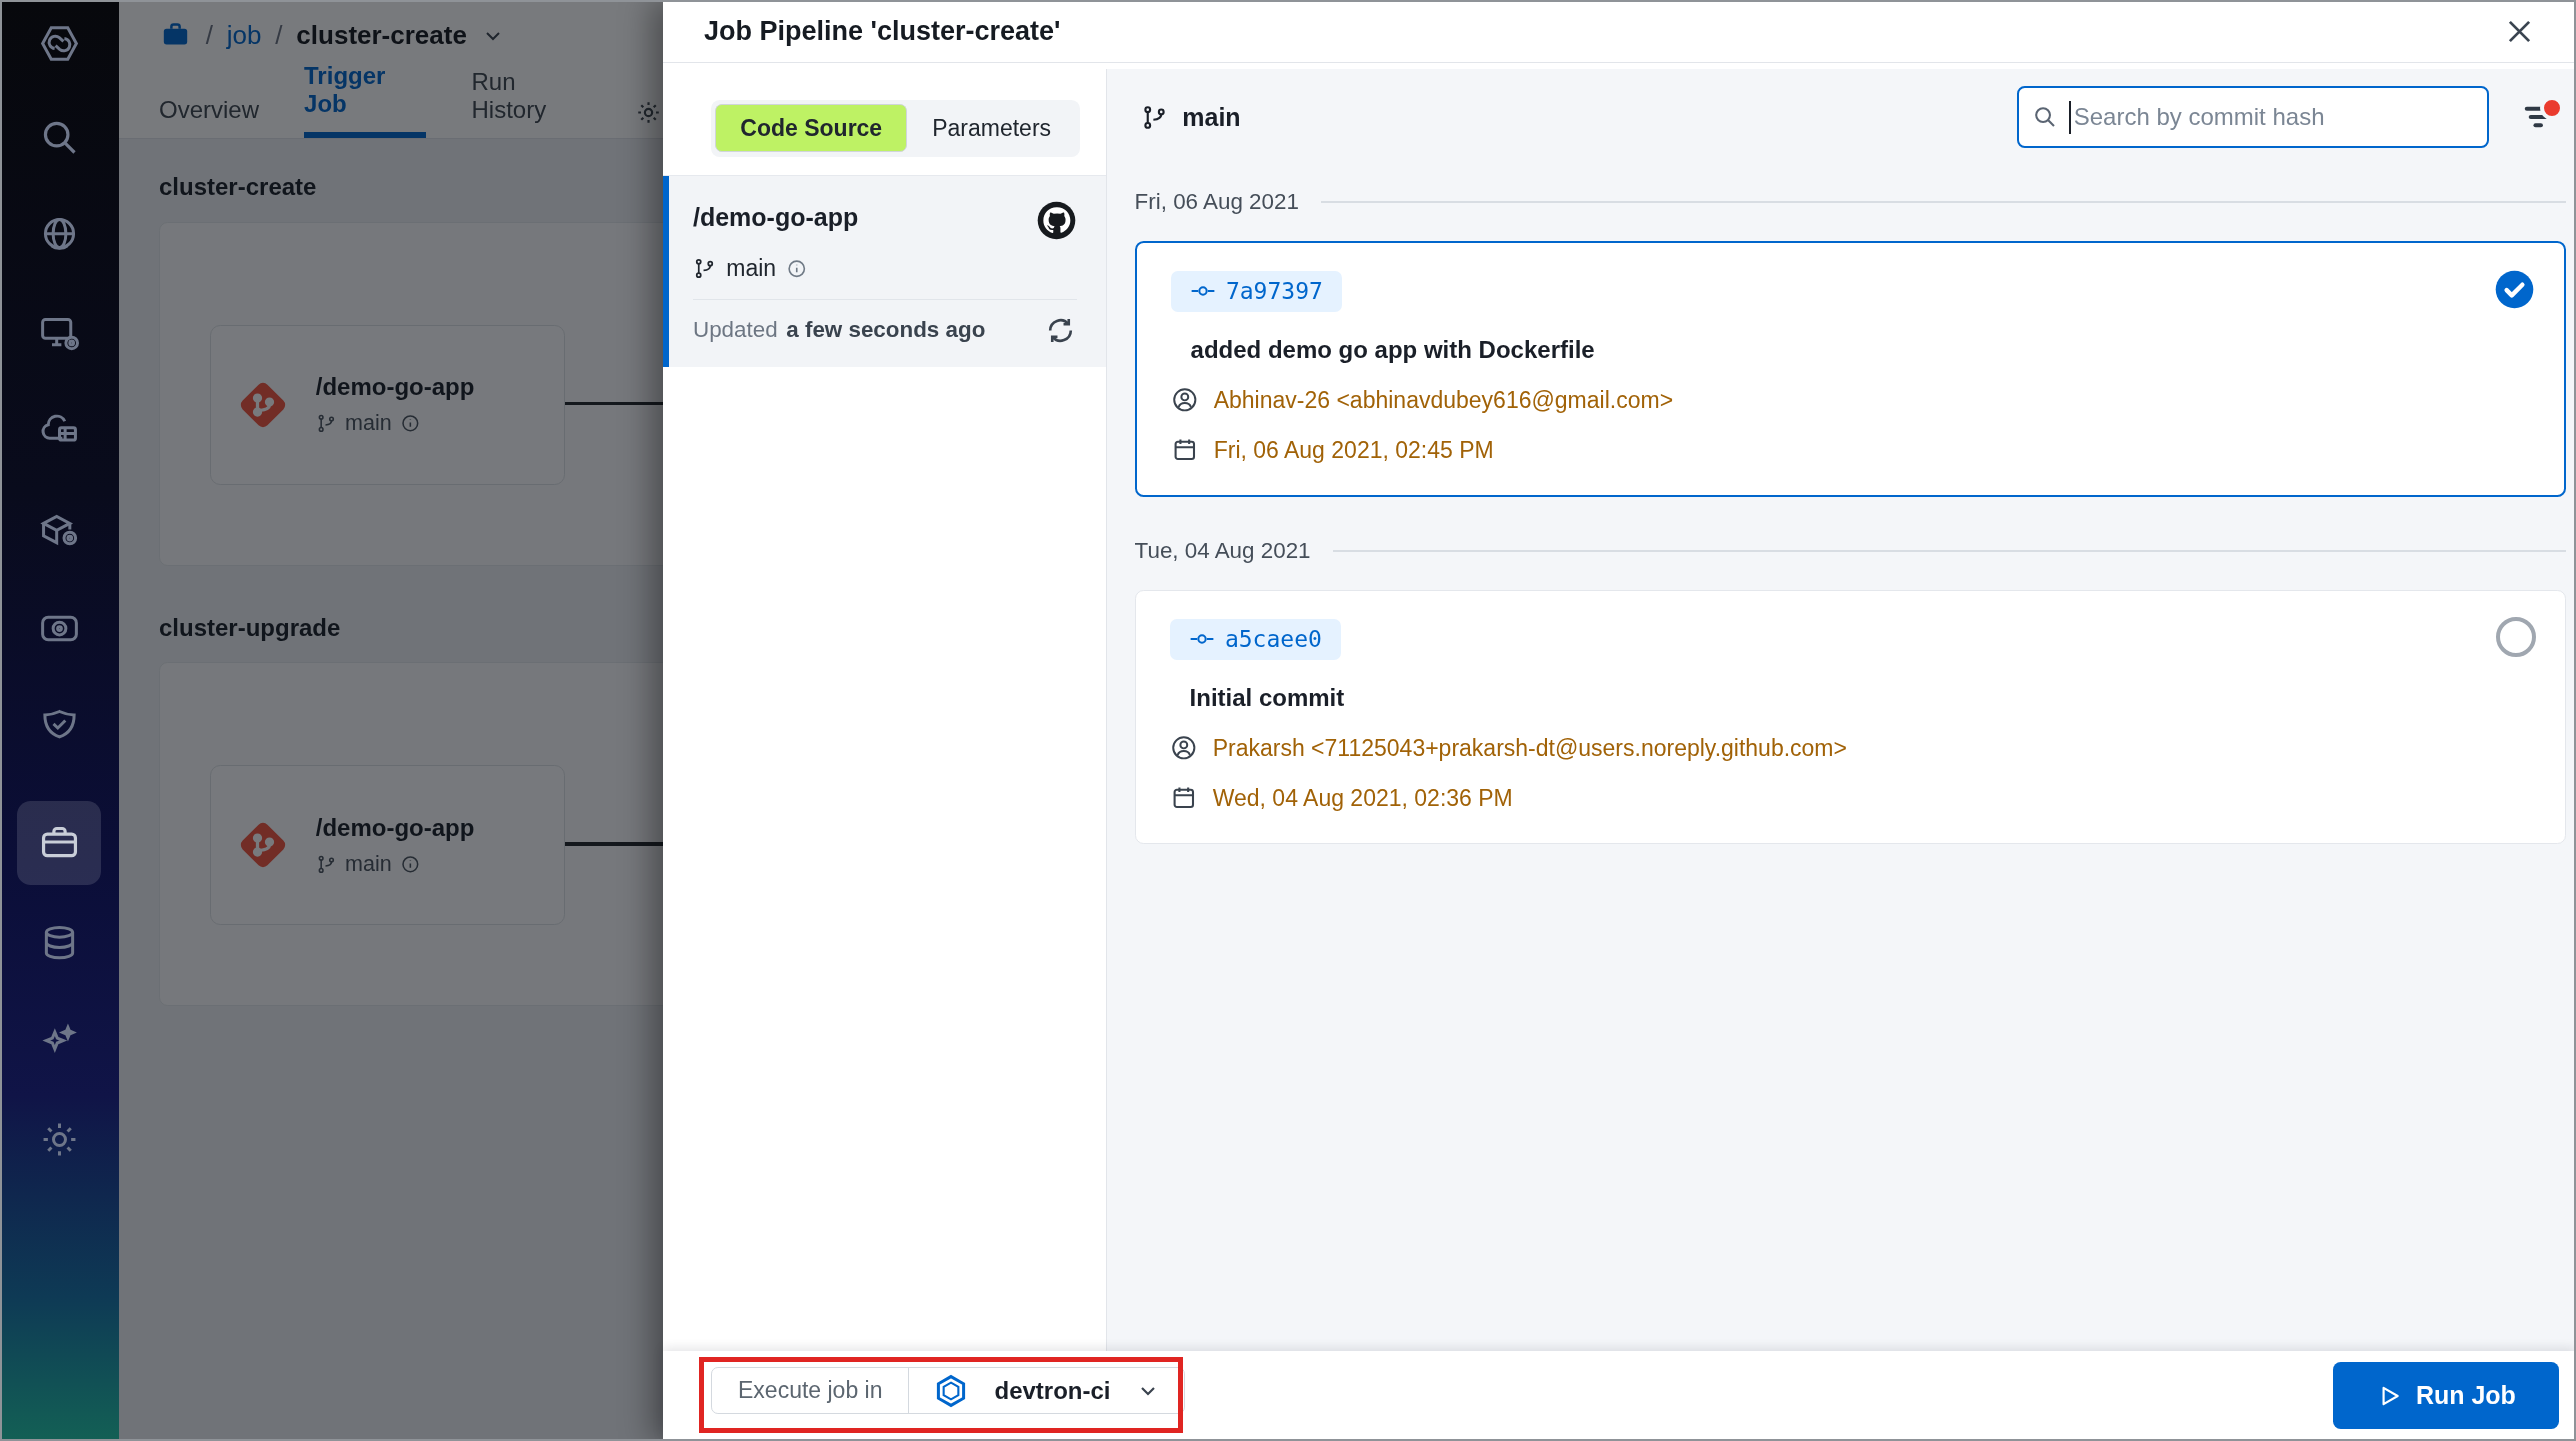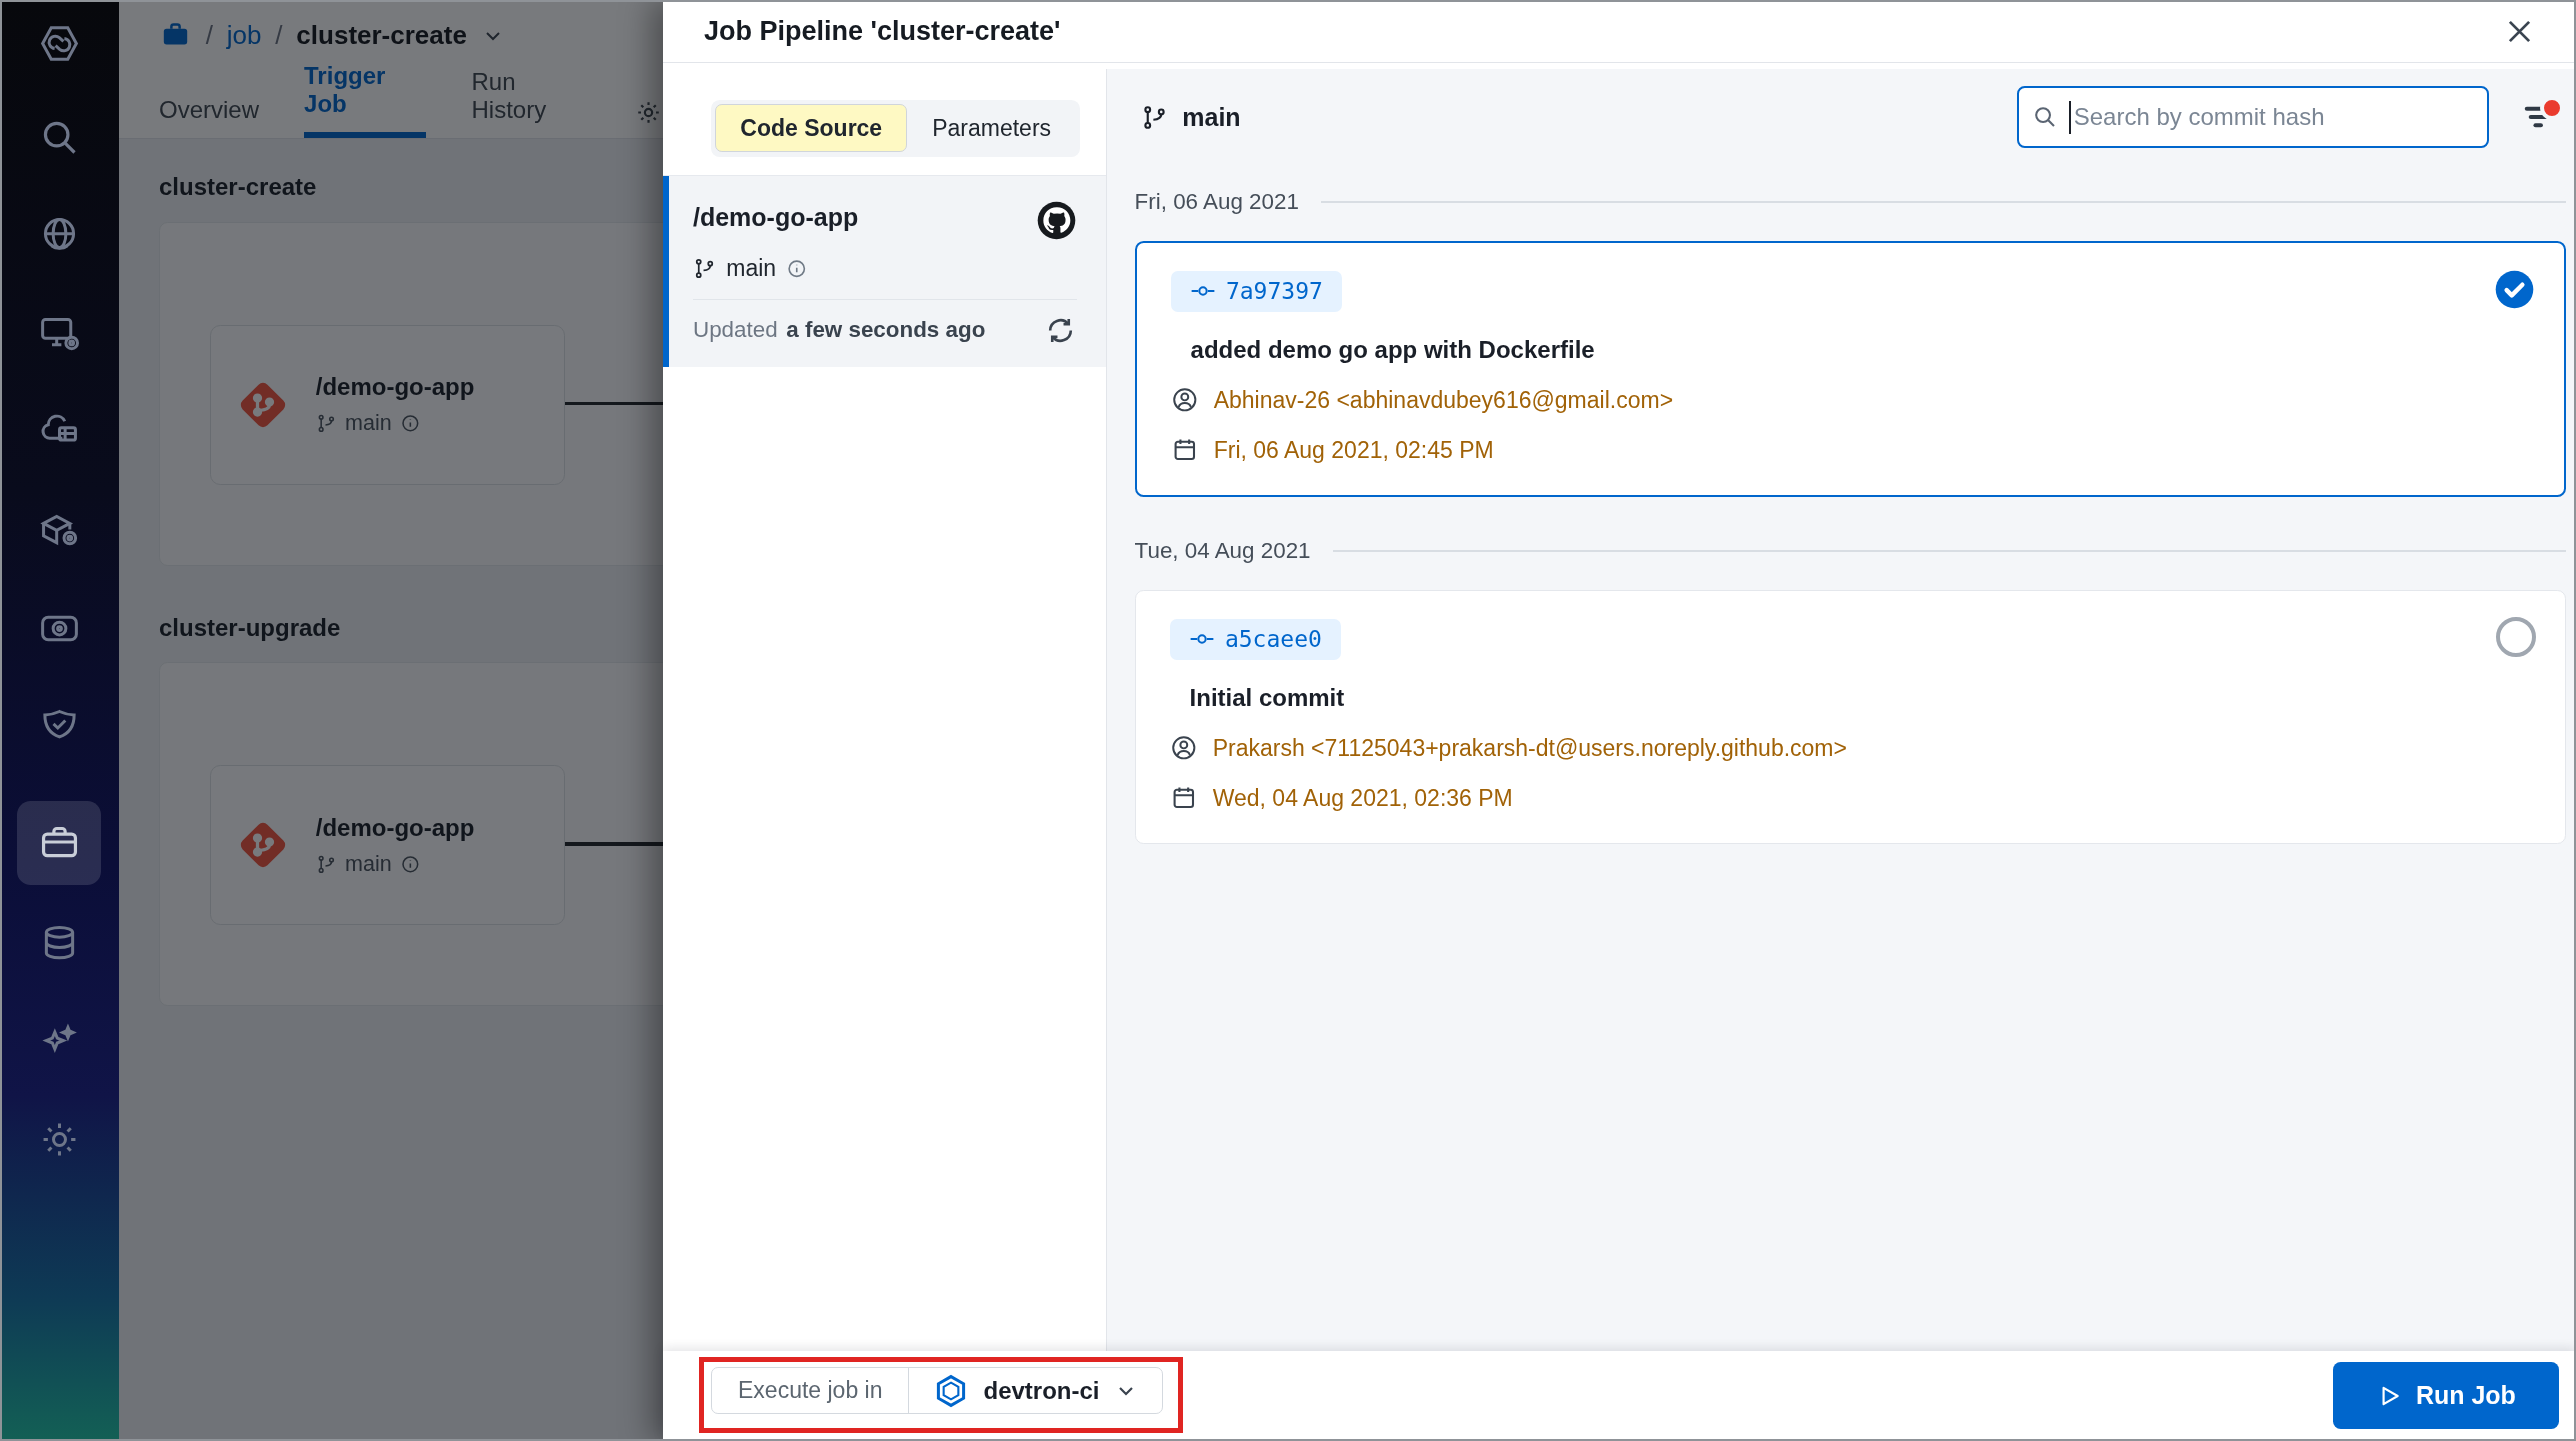--- a/index.html
+++ b/index.html
@@ -52,21 +52,21 @@
   .drawer-header { position:absolute; left:0; top:0; width:100%; height:63px; background:#fff; border-bottom:1.7px solid #e2e5ea; display:flex; align-items:center; padding:0 38px 0 41px; }
   .drawer-title { font-size:27px; font-weight:700; color:#161b22; }
   .close-btn { margin-left:auto; width:38px; height:38px; color:#3a4450; display:flex; align-items:center; justify-content:center; }
   .close-btn svg { width:33px; height:33px; }
 
   
   .left-col { position:absolute; left:0; top:69px; width:444px; bottom:90px; background:#fff; border-right:1.7px solid #e2e5ea; }
   .tabs-row { height:107px; padding:31px 0 0 48px; border-bottom:1.7px solid #e6e9ee; }
   .seg { display:inline-flex; background:#f2f4f7; border-radius:8.6px; padding:4.3px; }
   .seg-chip { font-size:23px; padding:9.5px 24px; border-radius:6.9px; color:#20262e; border:1.7px solid transparent; }
-  .seg-chip.active { background:#fef9c3; border-color:#d0d5db; font-weight:700; }
+  .seg-chip.active { background:#bef264; border-color:#d0d5db; font-weight:700; }
   .material-item { height:191px; background:#f2f4f7; border-left:6.9px solid #0066CC; padding:24px 29px 0 24px; }
   .mat-top { display:flex; align-items:flex-start; }
   .mat-repo { font-size:25px; font-weight:700; color:#1a1f28; padding-top:3.4px; }
   .gh-icon { margin-left:auto; width:41px; height:41px; }
   .mat-branch { display:flex; align-items:center; gap:10.3px; margin-top:13.8px; color:#20262e; font-size:23px; }
   .mat-branch svg.br { width:23px; height:23px; color:#20262e; }
   .mat-branch svg.inf { width:21.5px; height:21.5px; color:#707a86; }
   .mat-updated { margin-top:17px; padding-top:13.8px; border-top:1.7px solid #e1e5ea; display:flex; align-items:center; font-size:22.4px; color:#6d7683; }
   .mat-updated b { color:#3a434e; font-weight:700; margin-left:8.6px; }
   .refresh-btn { margin-left:auto; width:33px; height:33px; color:#3a434e; }
@@ -99,21 +99,21 @@
   .meta-row { display:flex; align-items:center; gap:15.5px; margin-top:22.4px; font-size:23px; color:#a16207; }
   .meta-row svg { width:27.6px; height:27.6px; flex:0 0 auto; color:#3a434e; }
   .sel-check { position:absolute; top:26px; right:29px; width:41px; height:41px; }
   .sel-radio { position:absolute; top:26px; right:29px; width:40px; height:40px; border:4.3px solid #a0a7b0; border-radius:50%; background:#fff; }
 
   
   .drawer-footer { position:absolute; left:0; bottom:0; width:100%; height:90px; background:#fff; box-shadow:0 -2.6px 10.3px rgba(21,27,38,0.12); z-index:12; }
   .annotation { position:absolute; left:36px; top:6px; width:484px; height:76px; border:5.2px solid #E02522; }
   .execute-box { position:absolute; left:48px; top:16.4px; height:47px; display:flex; align-items:stretch; border:1.7px solid #d4d9df; border-radius:6.9px; background:#fff; overflow:hidden; }
   .exec-label { display:flex; align-items:center; padding:0 26px; font-size:23px; color:#5c6670; border-right:1.7px solid #d4d9df; }
-  .exec-env { display:flex; align-items:center; gap:14px; padding:0 24px;justify-content:space-between; }
+  .exec-env { display:flex; align-items:center; gap:25px; padding:0 24px;justify-content:space-between; }
   .exec-env .hex { width:36px; height:36px; }
   .exec-env .env-name { font-size:24px; font-weight:700; color:#1a1f28; }
   .exec-env .chev { width:24px; height:24px; color:#3a434e; }
   .run-btn { position:absolute; right:17px; top:11.2px; height:67px; width:226px; background:#0066CC; border-radius:7.7px; display:flex; align-items:center; justify-content:center; gap:13.8px; color:#fff; font-size:25px; font-weight:700; }
   .run-btn svg { width:26px; height:26px; }
 </style>
 </head>
 <body>
 
 <div class="sidebar">

